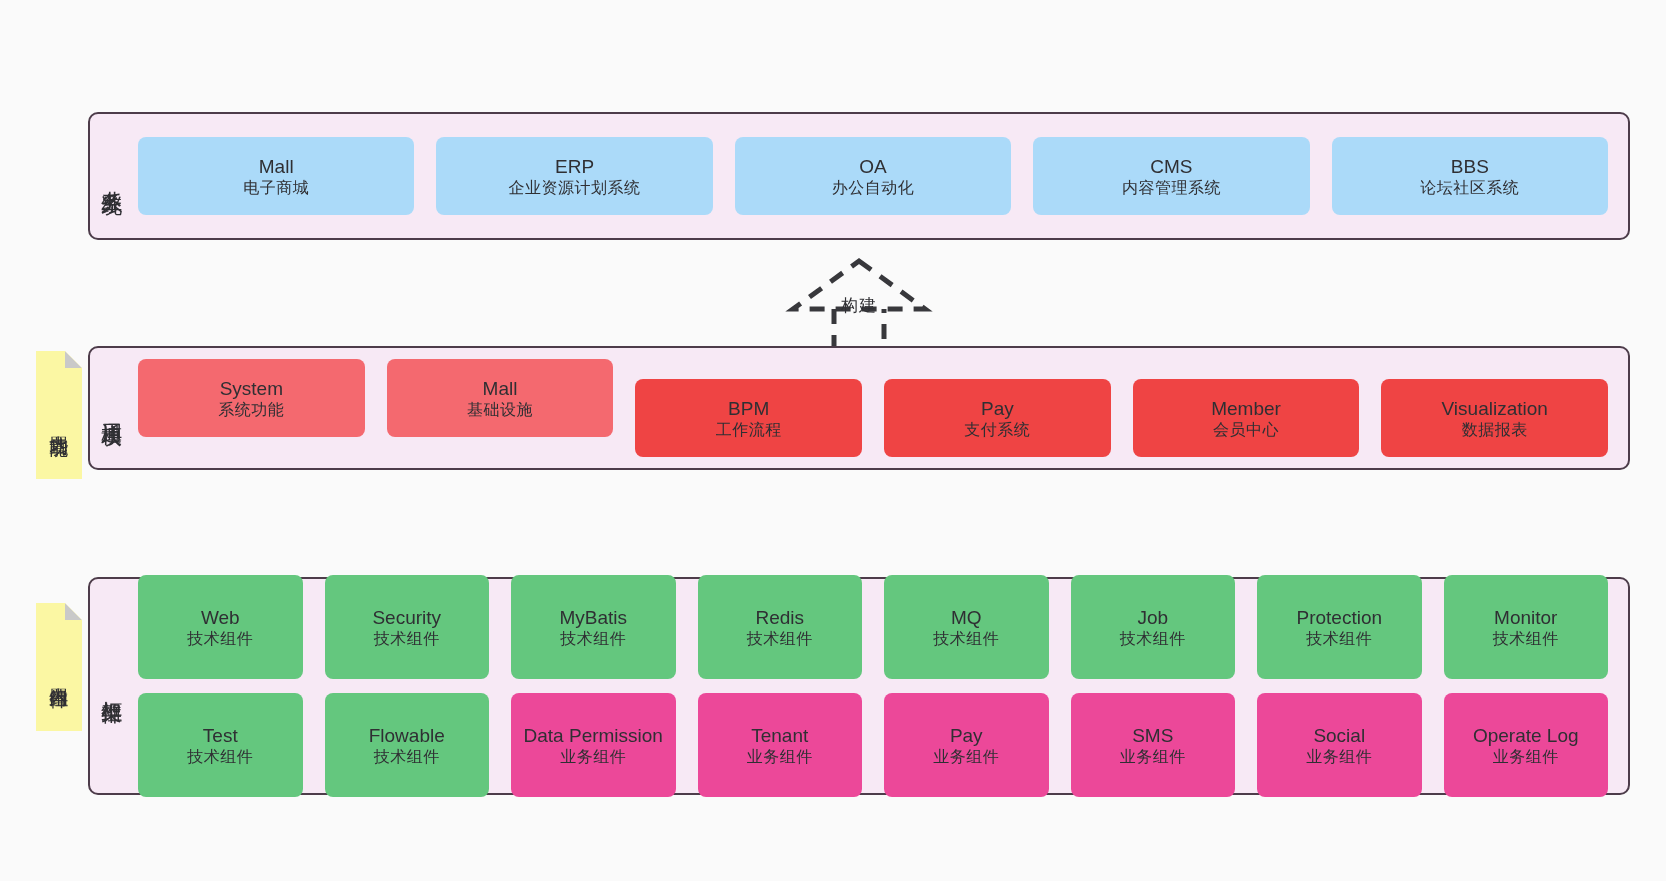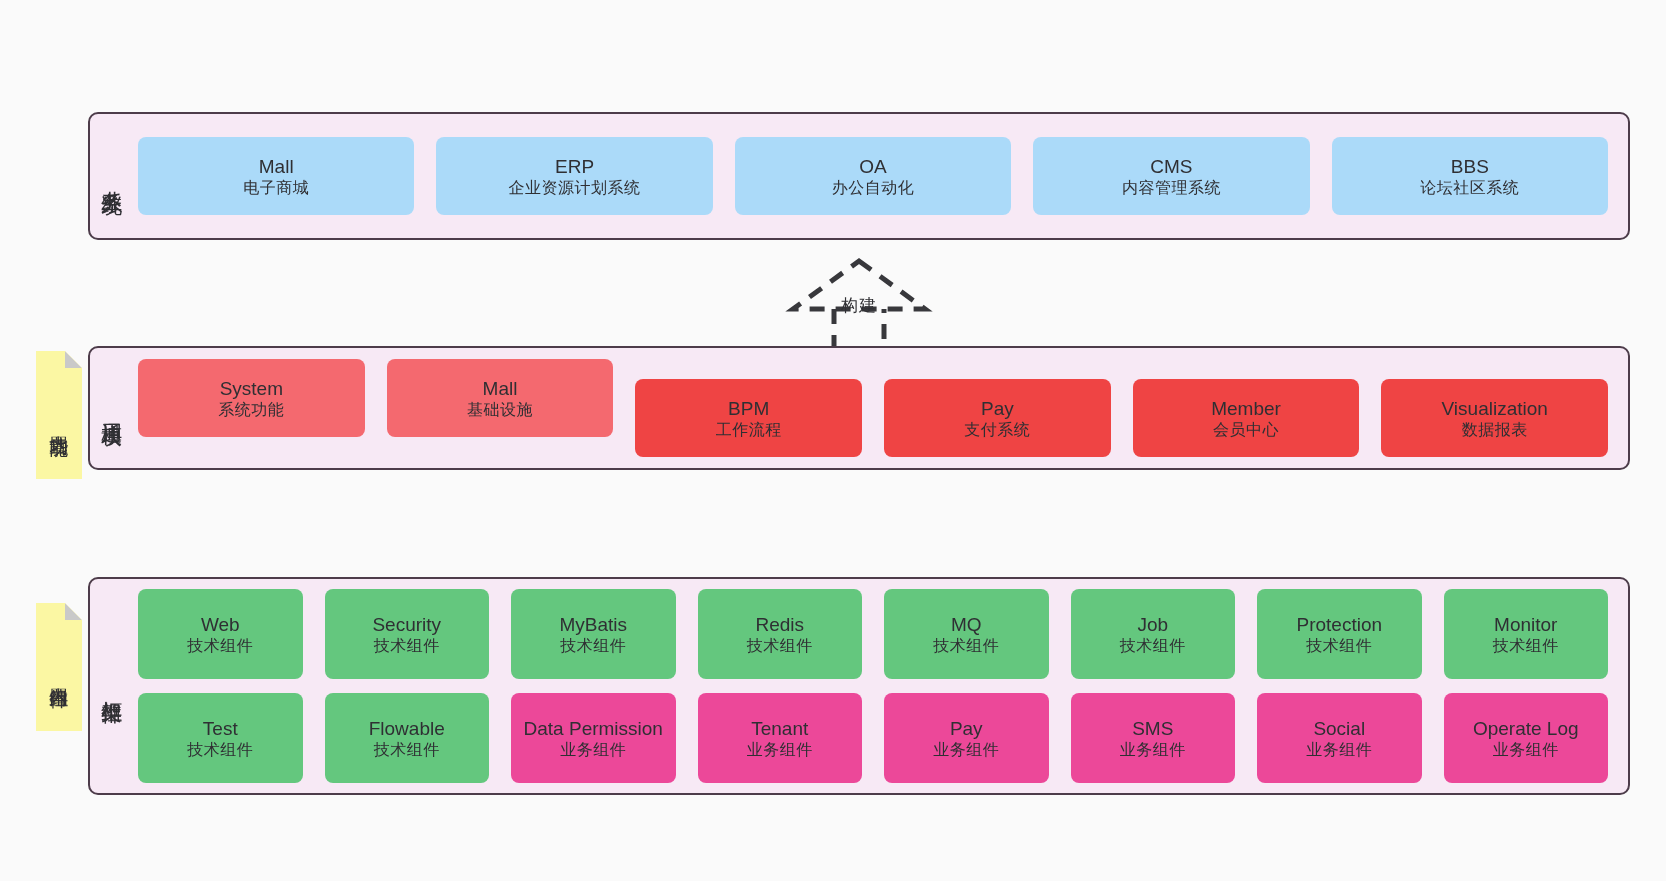--- a/index.html
+++ b/index.html
@@ -92,21 +92,21 @@
   .c-green2 { background: #ec4899; }
 
   
   #layer-business { left: 88px;  top: 112px; width: 1542px; height: 128px; }
   #layer-business .card { height: 78px; }
 
   #layer-module  { left: 88px;  top: 346px; width: 1542px; height: 124px; }
   #layer-module .card { height: 78px; }
 
   #layer-framework { left: 88px; top: 577px; width: 1542px; height: 218px; }
-  #layer-framework .card { height: 90px; }
+  #layer-framework .card { height: 104px; }
 
   
   .note {
     position: absolute;
     background: #fbf7a3;
     width: 46px;
     box-sizing: border-box;
     display: flex;
     align-items: center;
     justify-content: center;

